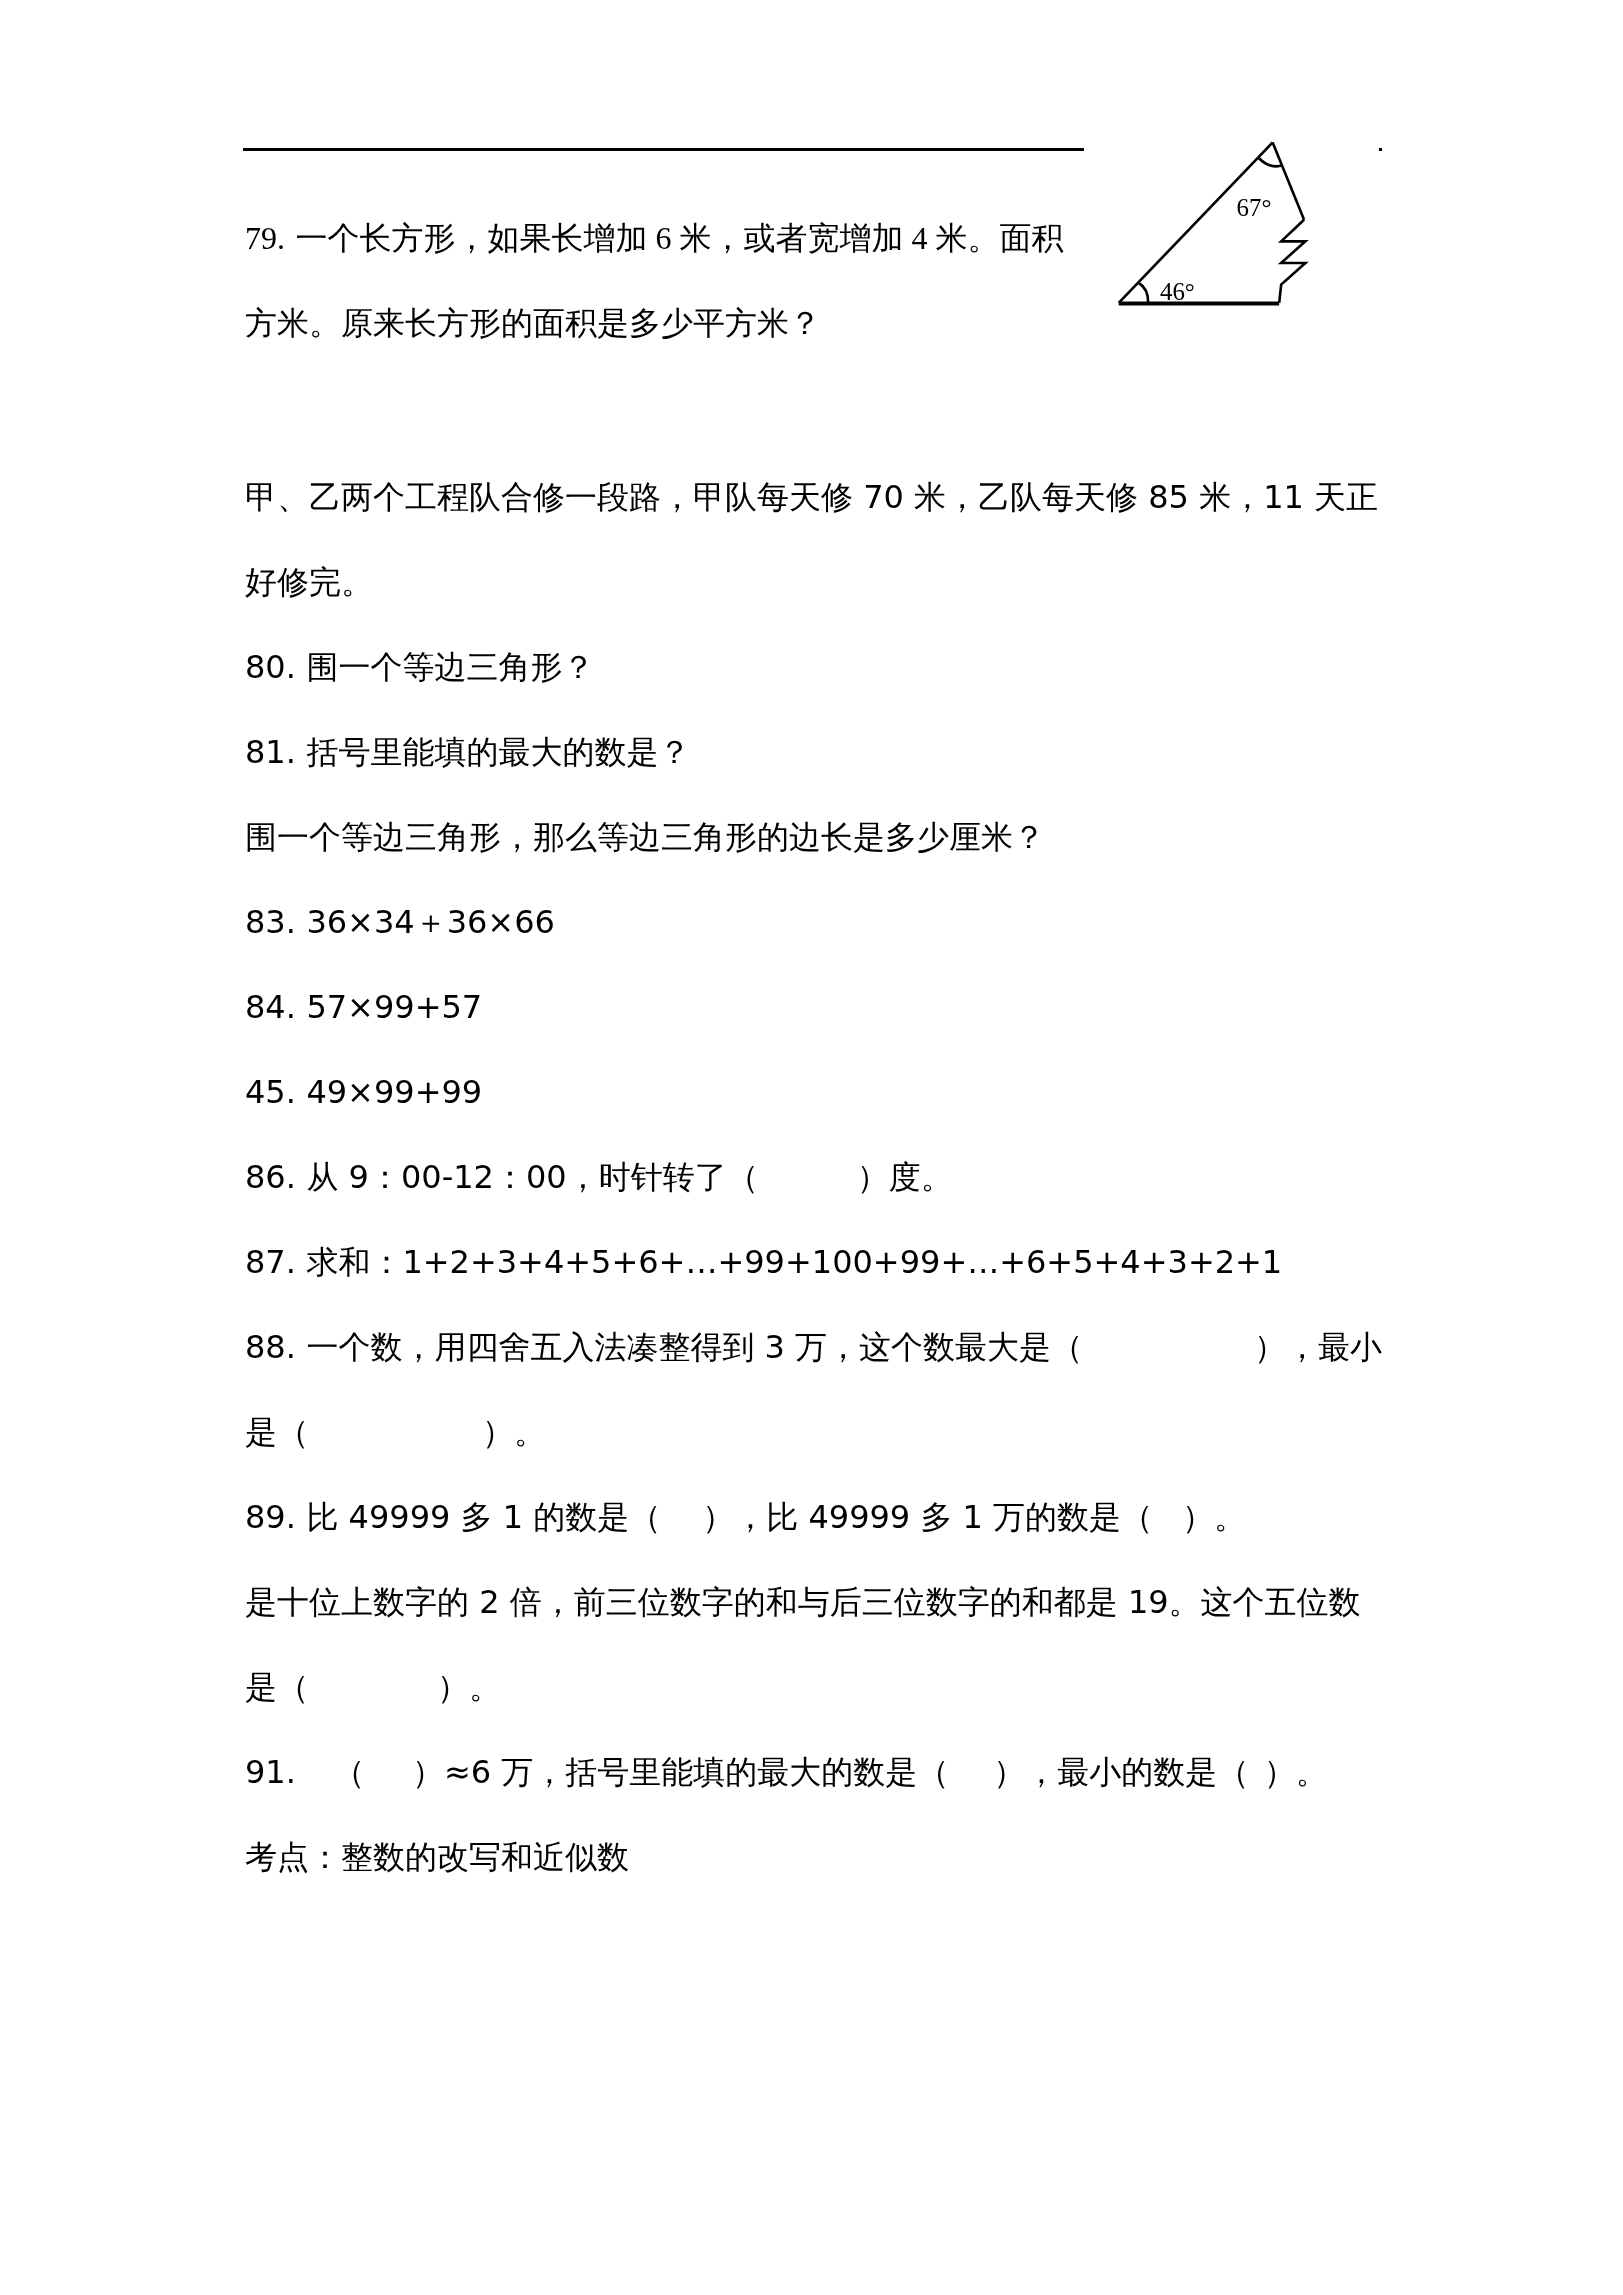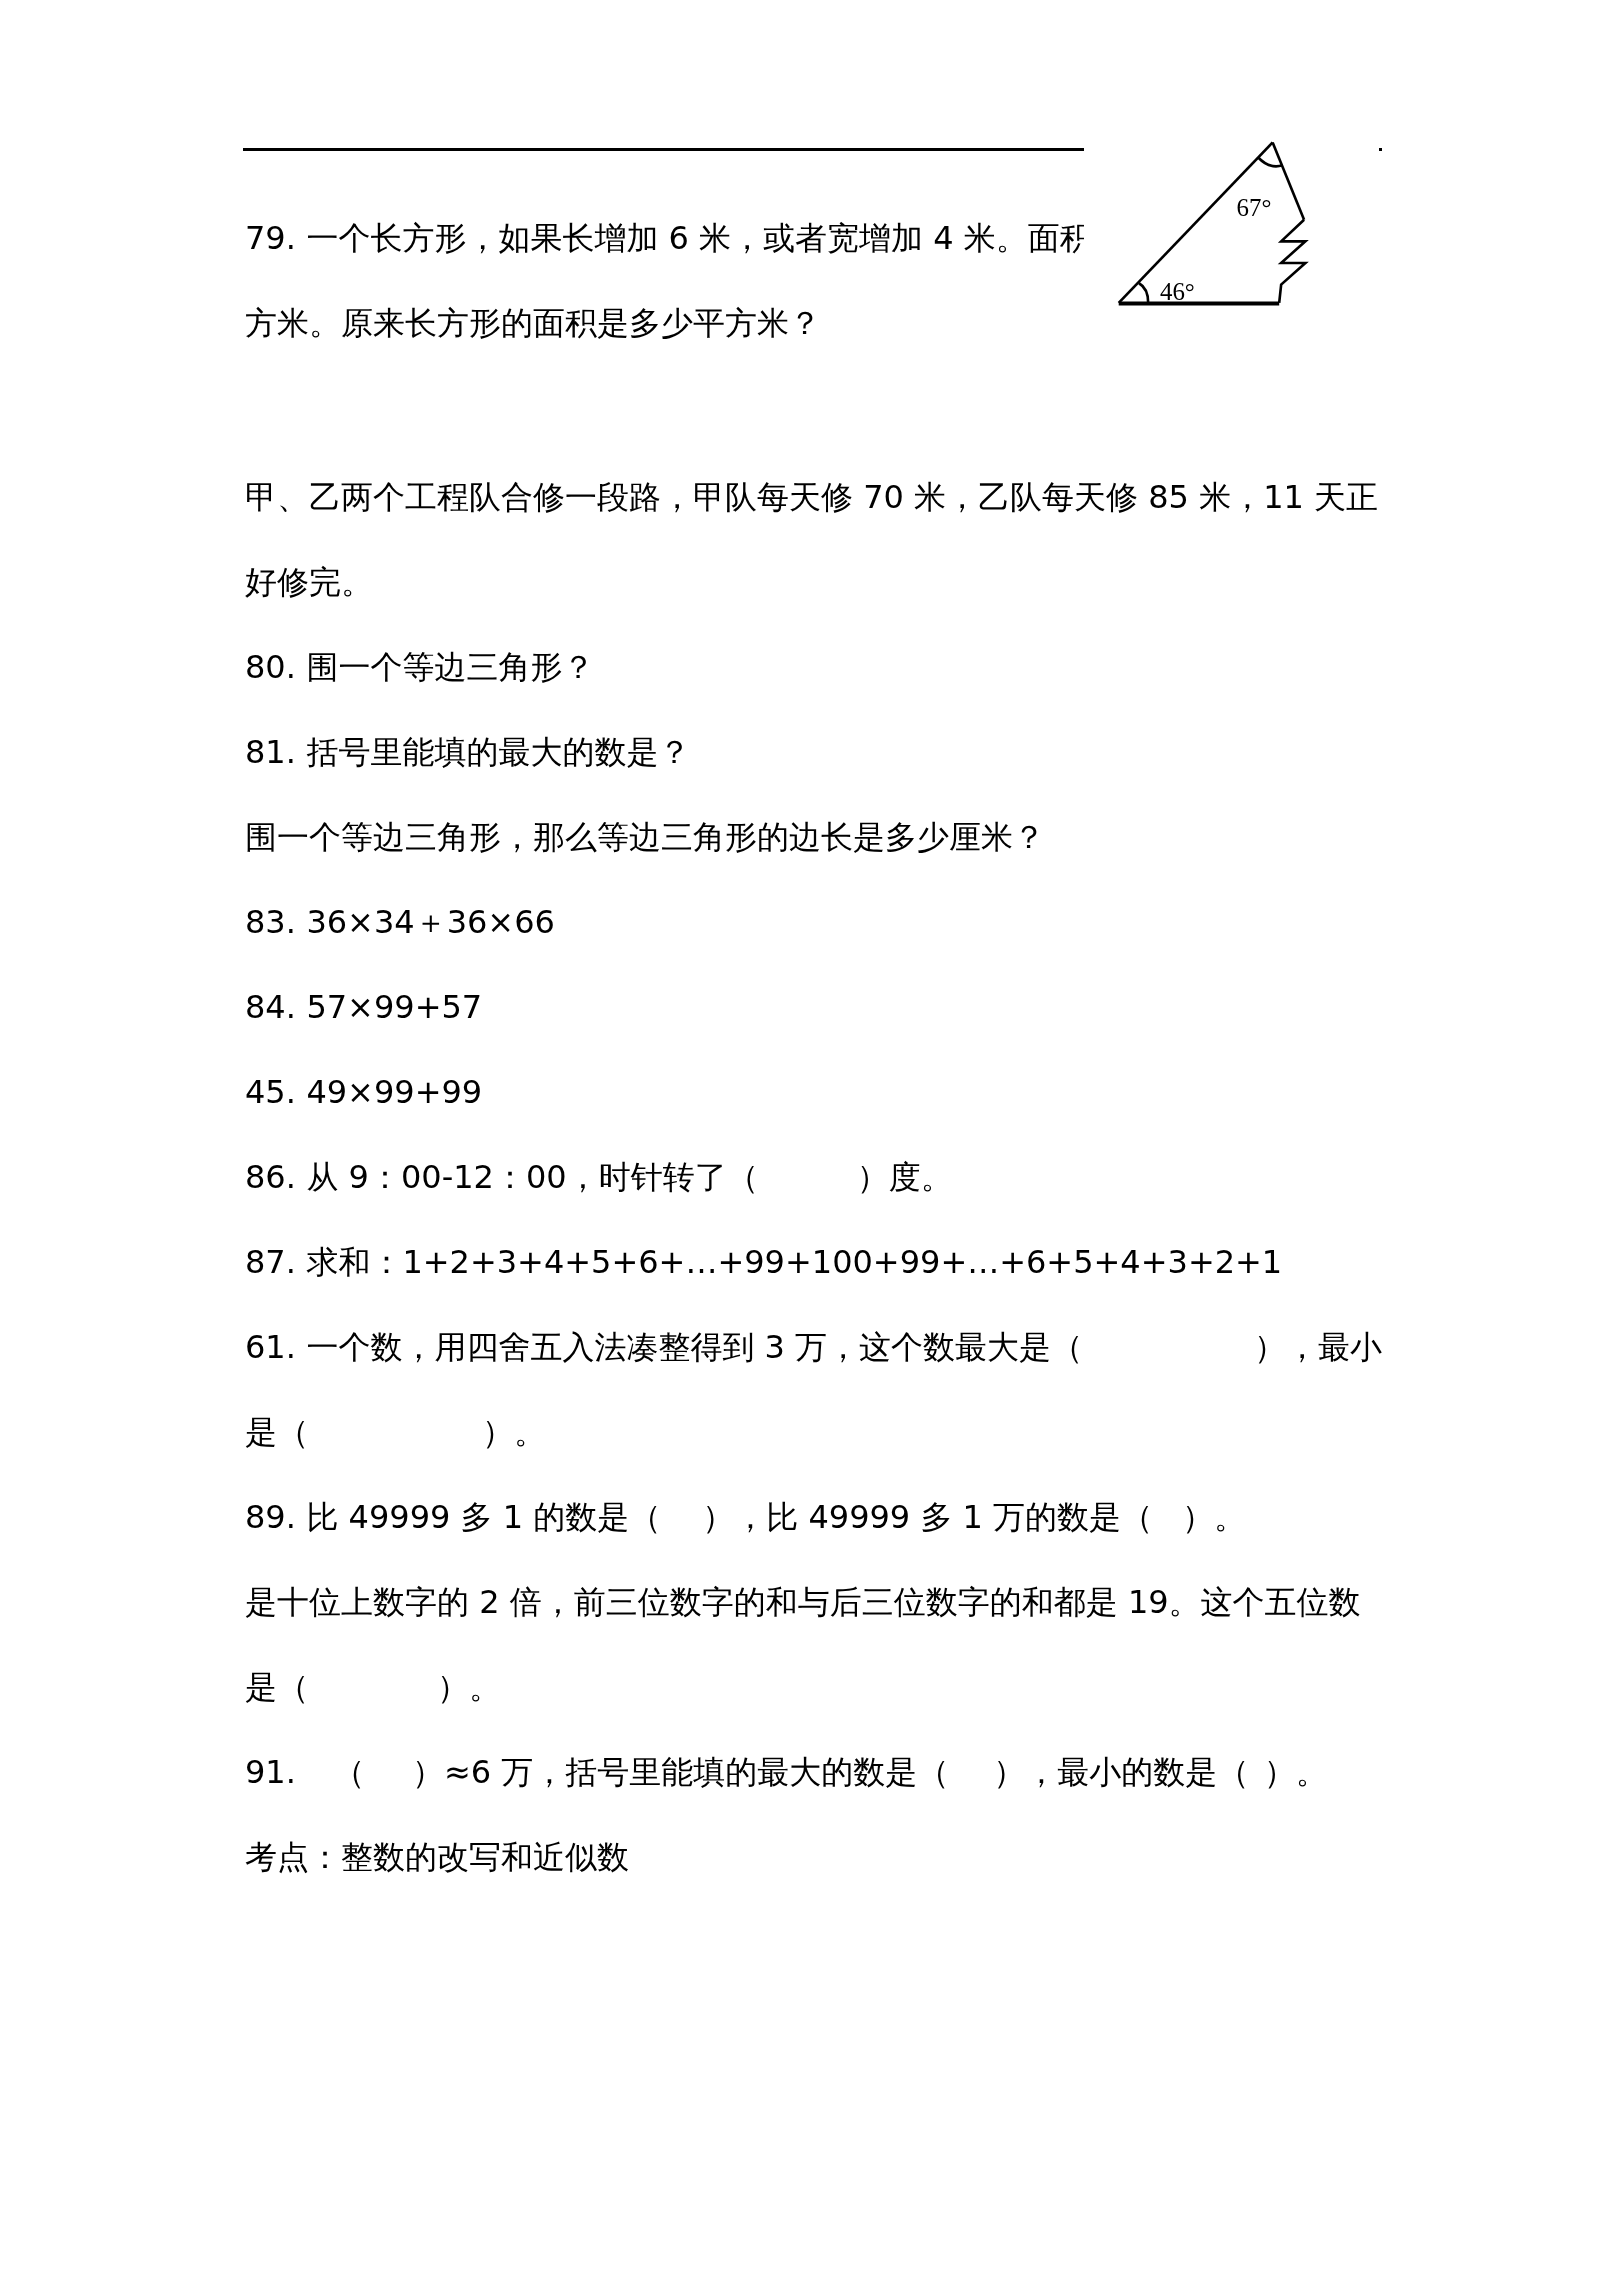--- a/index.html
+++ b/index.html
@@ -59,20 +59,21 @@
     font-size: 32px;
     white-space: nowrap;
     letter-spacing: 0px;
   }
   .spacer { height: 89px; }
   .num { margin-right: 10.5px; }
   .blank { display: inline-block; }
   .clip79 {
     width: 839px;
     overflow: hidden;
+    font-family: Liberation Serif, serif;
   }
 </style>
 </head>
 <body>
 
 <div class="page">
 
   <div class="header-rule"></div>
   <div class="stray-dot"></div>
 
@@ -120,21 +121,21 @@
 
     <div class="line">
       <span class="num">86.</span><span>从 9：00-12：00，时针转了（</span><span class="blank" style="width:98px"></span><span>）度。</span>
     </div>
 
     <div class="line">
       <span class="num">87.</span><span>求和：1+2+3+4+5+6+…+99+100+99+…+6+5+4+3+2+1</span>
     </div>
 
     <div class="line">
-      <span class="num">61.</span><span>一个数，用四舍五入法凑整得到 3 万，这个数最大是（</span><span class="blank" style="width:171px"></span><span>），最小</span>
+      <span class="num">88.</span><span>一个数，用四舍五入法凑整得到 3 万，这个数最大是（</span><span class="blank" style="width:171px"></span><span>），最小</span>
     </div>
     <div class="line">
       <span>是（</span><span class="blank" style="width:173px"></span><span>）。</span>
     </div>
 
     <div class="line">
       <span class="num">89.</span><span>比 49999 多 1 的数是（</span><span class="blank" style="width:41px"></span><span>），比 49999 多 1 万的数是（</span><span class="blank" style="width:29px"></span><span>）。</span>
     </div>
 
     <div class="line">

